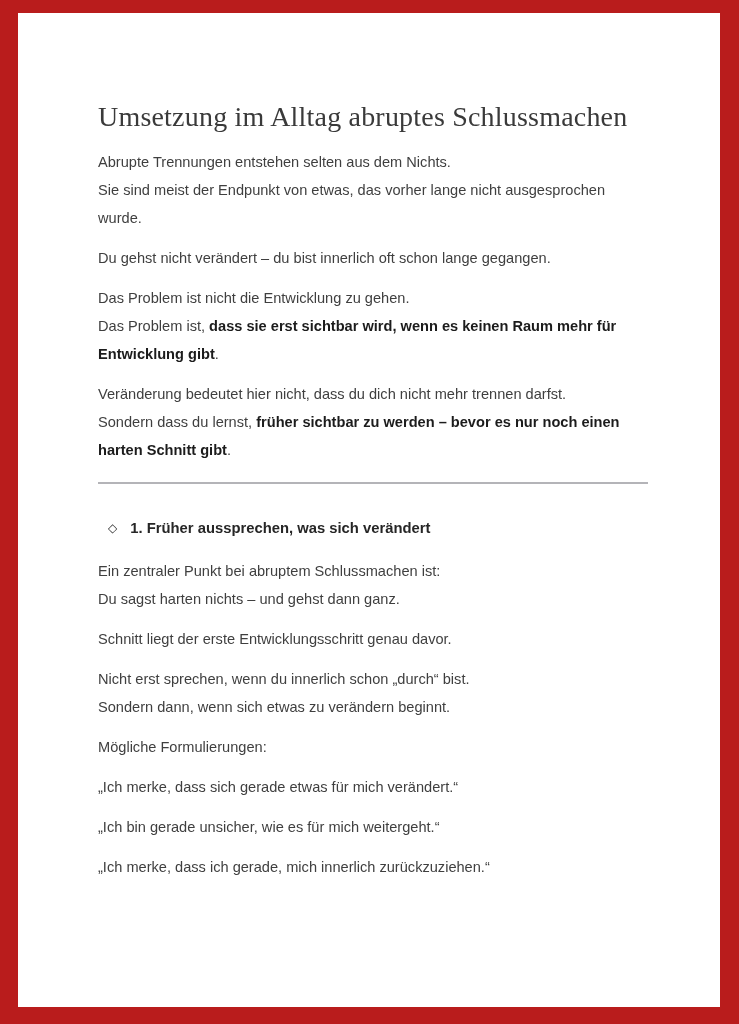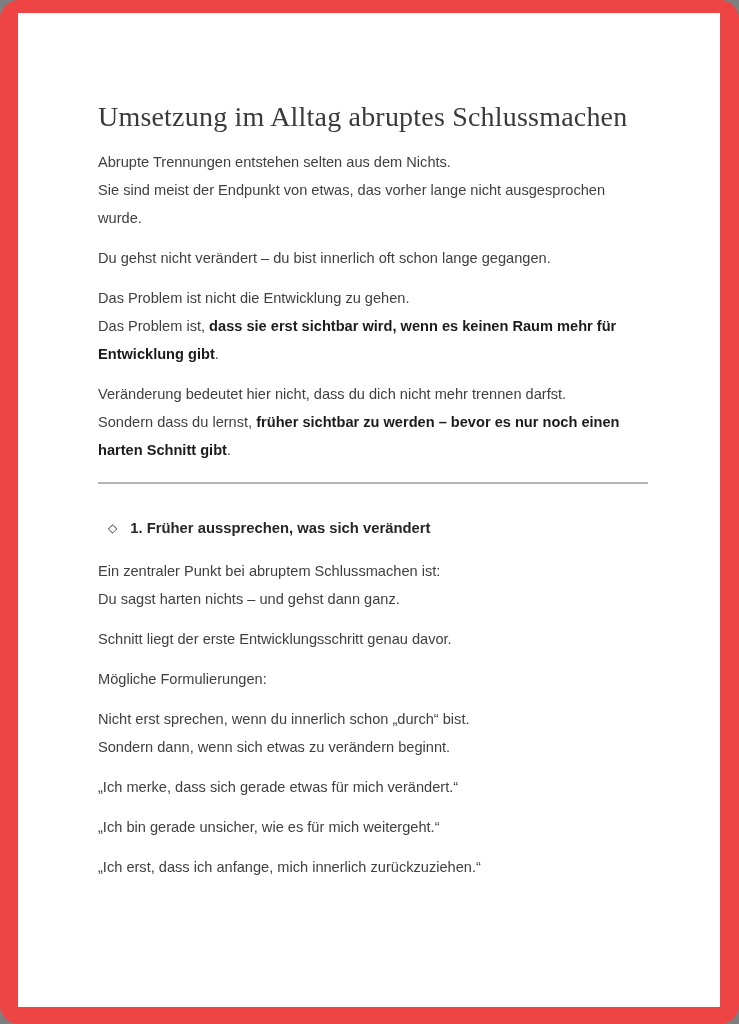--- a/index.html
+++ b/index.html
@@ -10,22 +10,21 @@
     width: 739px;
     height: 1024px;
     background: #7f7f7f;
     overflow: hidden;
     font-family: "Liberation Sans", sans-serif;
   }
   .frame {
     position: relative;
     width: 739px;
     height: 1024px;
-    background: #ef4444;
-    border-radius: 19px;
+    background: #b91c1c;
   }
   .page {
     position: absolute;
     left: 18px;
     top: 13px;
     width: 702px;
     height: 994px;
     background: #ffffff;
     box-sizing: border-box;
   }
@@ -96,22 +95,22 @@
 Sondern dass du lernst, </span><strong>früher sichtbar zu werden – bevor es nur noch einen
 harten Schnitt gibt</strong><span>.</span></p>
           <hr class="divider">
           <div class="section-heading">
             <span class="bullet">◇</span>
             <span>1. Früher aussprechen, was sich verändert</span>
           </div>
           <p class="para"><span>Ein zentraler Punkt bei abruptem Schlussmachen ist:
 Du sagst harten nichts – und gehst dann ganz.</span></p>
           <p class="para"><span>Schnitt liegt der erste Entwicklungsschritt genau davor.</span></p>
-          <p class="para"><span>Mögliche Formulierungen:</span></p>
           <p class="para"><span>Nicht erst sprechen, wenn du innerlich schon „durch“ bist.
 Sondern dann, wenn sich etwas zu verändern beginnt.</span></p>
+          <p class="para"><span>Mögliche Formulierungen:</span></p>
           <p class="para"><span>„Ich merke, dass sich gerade etwas für mich verändert.“</span></p>
           <p class="para"><span>„Ich bin gerade unsicher, wie es für mich weitergeht.“</span></p>
-          <p class="para"><span>„Ich erst, dass ich anfange, mich innerlich zurückzuziehen.“</span></p>
+          <p class="para"><span>„Ich merke, dass ich gerade, mich innerlich zurückzuziehen.“</span></p>
         </div>
     </div>
   </div>
 </div>
 
 </body></html>

